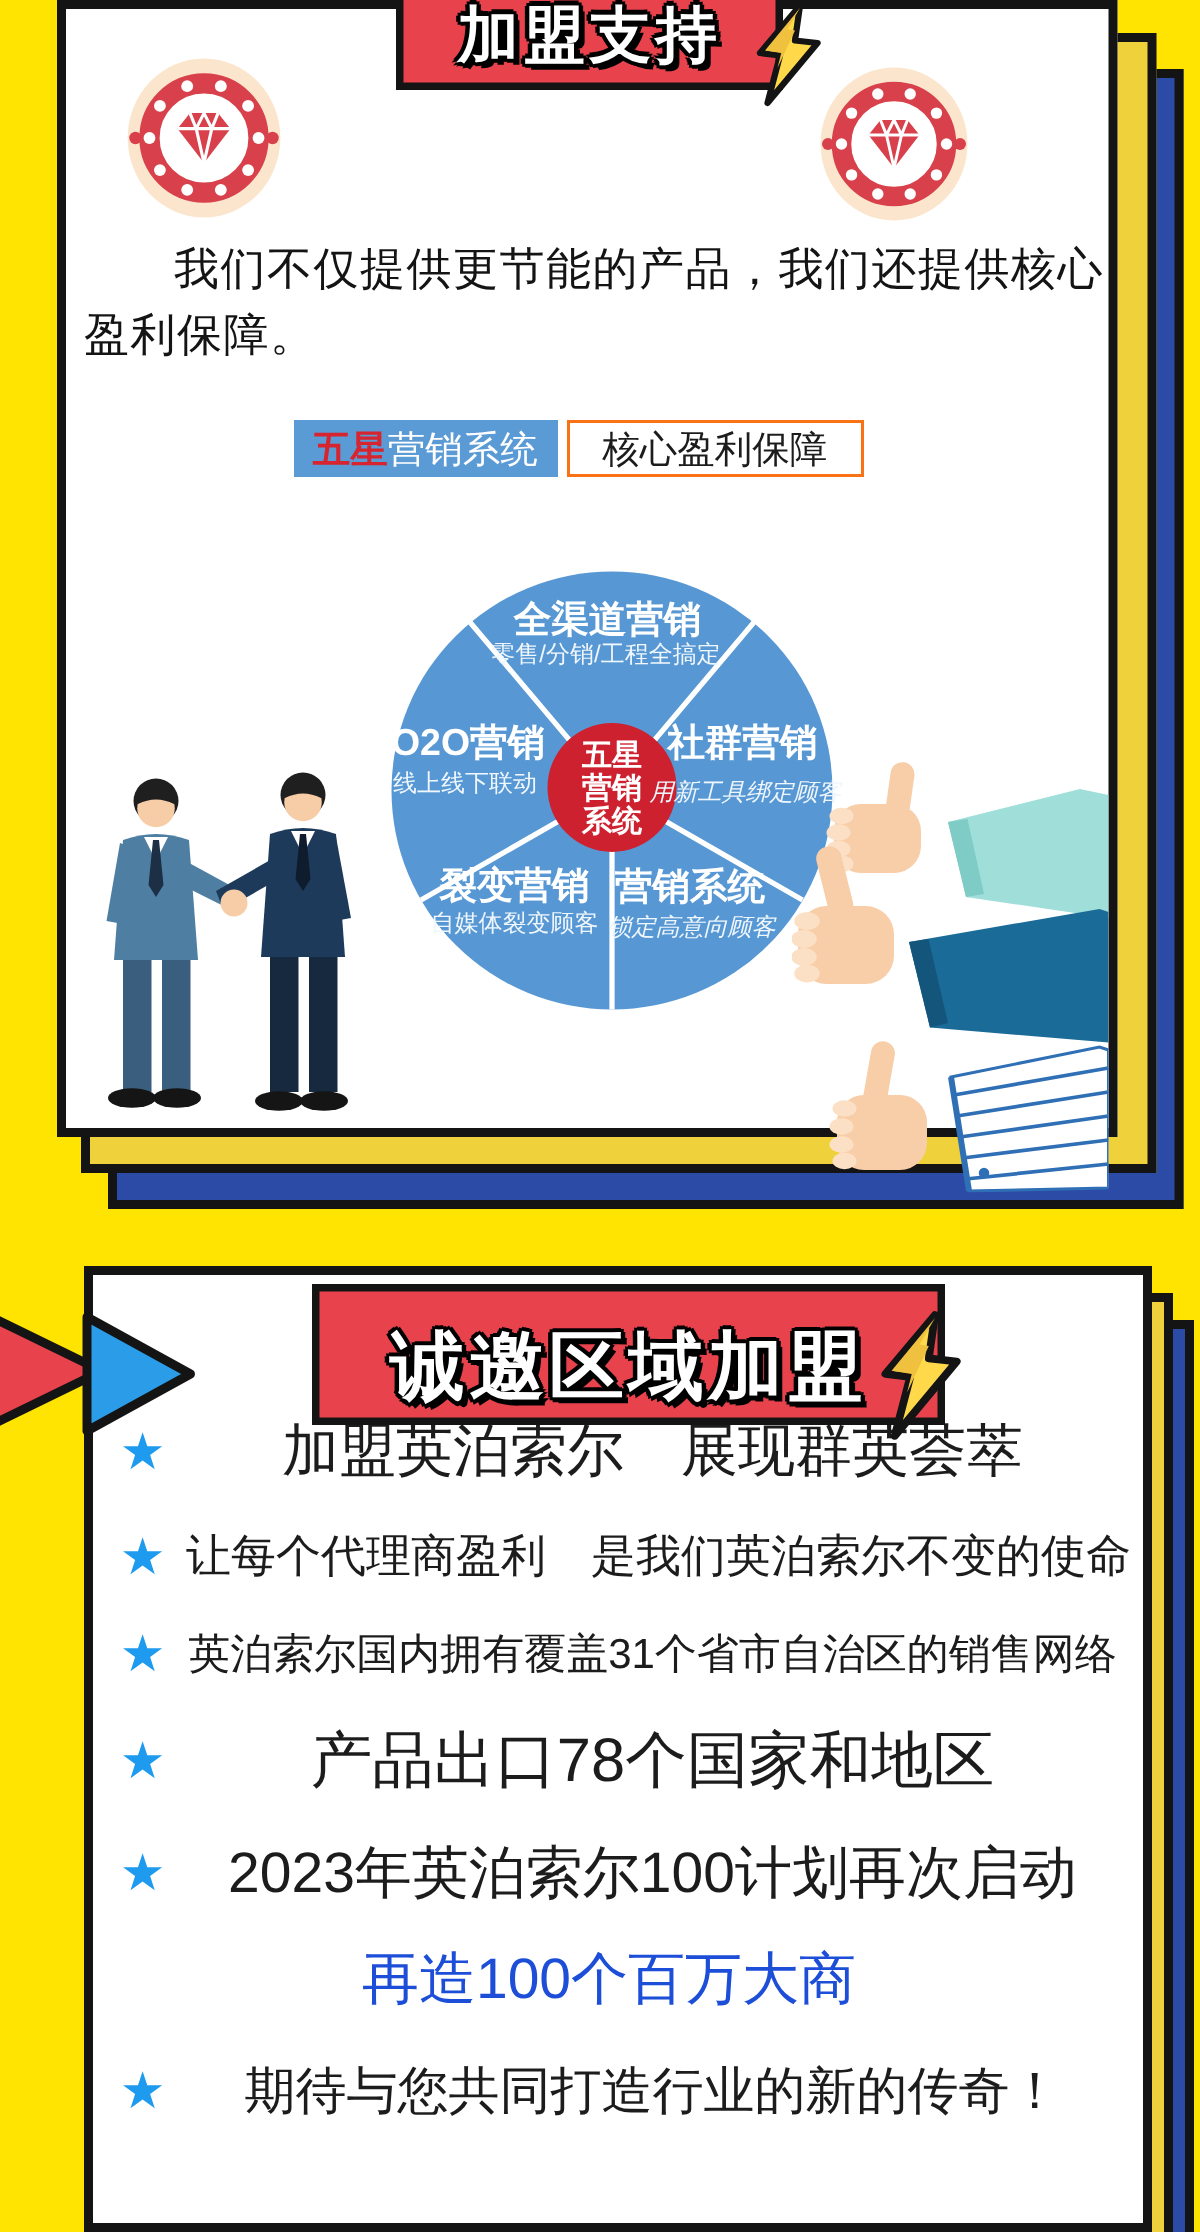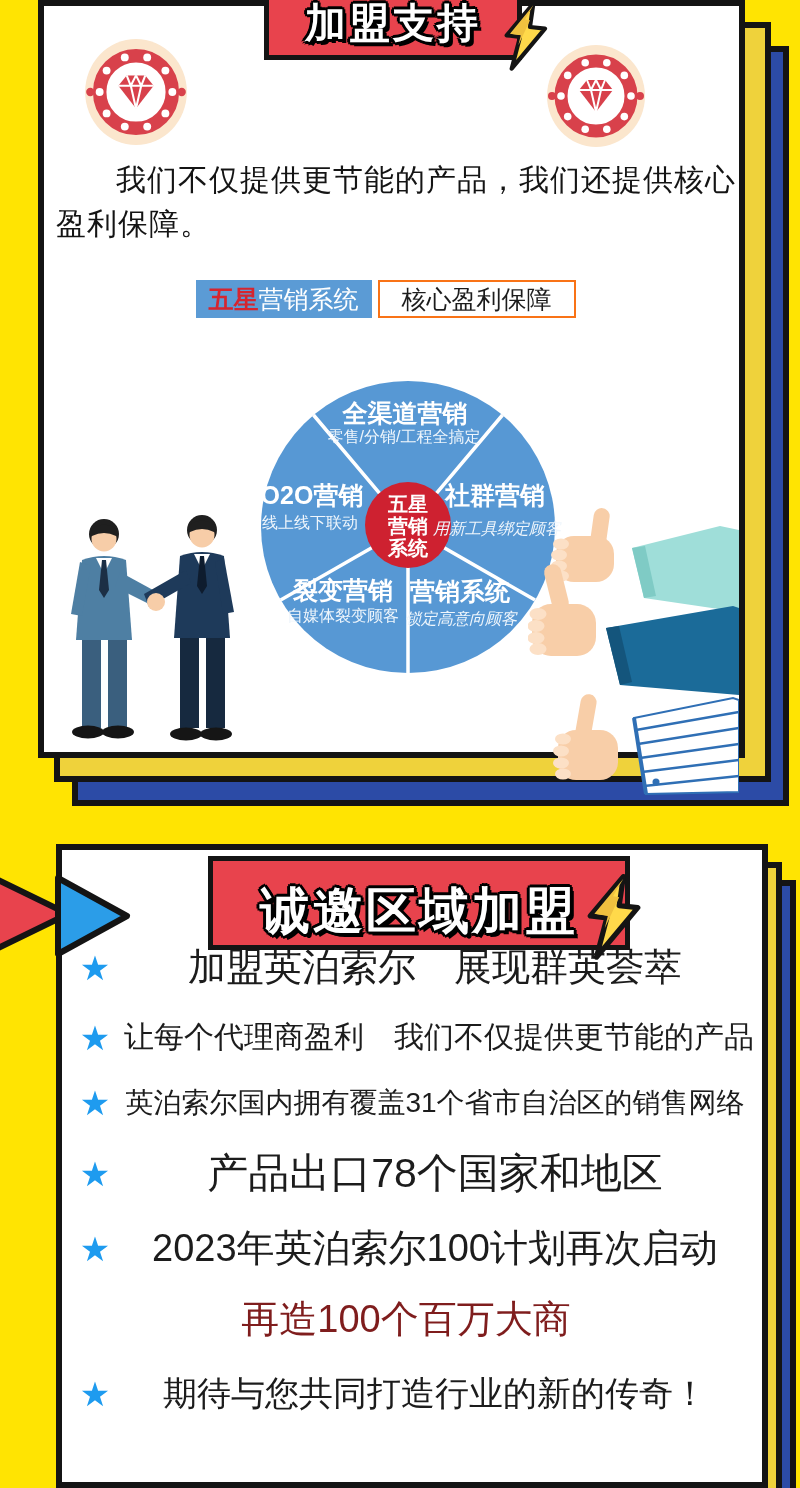--- a/index.html
+++ b/index.html
@@ -48,21 +48,21 @@
 
   
   .star-list{position:absolute;left:66px;top:942px;width:680px;z-index:3;}
   .li{display:flex;align-items:center;}
   .star{width:58px;flex:0 0 58px;text-align:center;color:var(--c-star,#1E9BEF);font-size:34px;line-height:1;}
   .li-text{flex:1;text-align:center;color:#1c1c1c;white-space:nowrap;}
   .s40{font-size:38px;} .s30{font-size:30px;} .s29{font-size:28px;}
   .s42{font-size:41px;} .s38{font-size:38px;} .s35{font-size:34px;}
   .mb1{margin-bottom:24px;} .mb2{margin-bottom:26px;} .mb3{margin-bottom:24px;}
   .mb4{margin-bottom:22px;} .mb5{margin-bottom:20px;} .mb6{margin-bottom:26px;}
-  .cont-line{text-align:center;color:#7f1d1d;}
+  .cont-line{text-align:center;color:#1d4ed8;}
 
   .arrows{position:absolute;left:-18px;top:866px;z-index:6;}
 </style>
 </head>
 <body>
 
 <div class="stage">
 
   <div class="layer t-blue"></div>
   <div class="layer t-yellow"></div>
@@ -243,21 +243,21 @@
     <polygon points="40,4 12,38 25,40 22,52 36,22 30,21" fill="#EFC13F"></polygon>
   </svg>
 
   <div class="star-list">
     <div class="li mb1">
       <span class="star">★</span>
       <span class="li-text s40">加盟英泊索尔　展现群英荟萃</span>
     </div>
     <div class="li mb2">
       <span class="star">★</span>
-      <span class="li-text s30">让每个代理商盈利　我们不仅提供更节能的产品</span>
+      <span class="li-text s30">让每个代理商盈利　是我们英泊索尔不变的使命</span>
     </div>
     <div class="li mb3">
       <span class="star">★</span>
       <span class="li-text s29">英泊索尔国内拥有覆盖31个省市自治区的销售网络</span>
     </div>
     <div class="li mb4">
       <span class="star">★</span>
       <span class="li-text s42">产品出口78个国家和地区</span>
     </div>
     <div class="li mb5">

